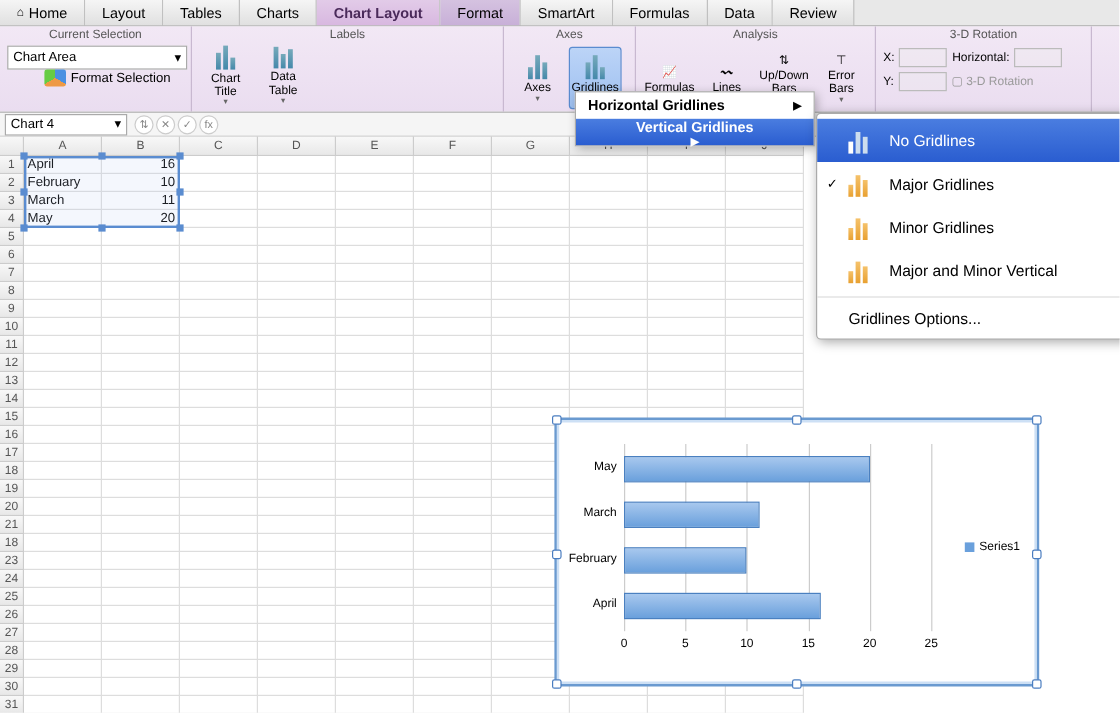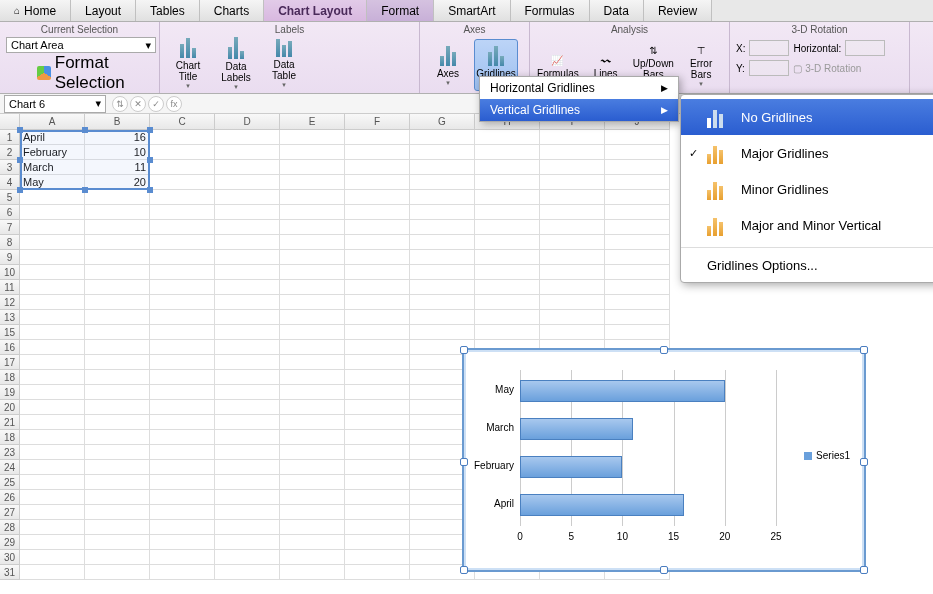--- a/index.html
+++ b/index.html
@@ -13,21 +13,21 @@
 .home-ico { font-size: 10px; }
 
 
 .ribbon { height: 72px; background: linear-gradient(#f2e8f5,#eaddf0); border-bottom: 1px solid #b0b0b0; display: flex; position: relative; }
 .group { border-right: 1px solid #c8b8d0; padding: 0 6px; display: flex; flex-direction: column; }
 .group-label { text-align: center; font-size: 10px; color: #555; padding-top: 2px; height: 14px; }
 .group-body { flex: 1; display: flex; align-items: center; gap: 4px; padding: 2px 0; }
 
 .sel-group { width: 160px; }
 .sel-drop { width: 150px; height: 20px; border: 1px solid #aaa; background: #fff; display: flex; align-items: center; padding: 0 4px; font-size: 11px; justify-content: space-between; margin-top: 2px; }
-.fmt-sel { display: flex; align-items: center; gap: 4px; margin-top: 0; font-size: 17px; padding-left: 31px; }
+.fmt-sel { display: flex; align-items: center; gap: 4px; margin-top: 0; font-size: 11px; padding-left: 31px; }
 .fmt-sel .ico { width: 18px; height: 14px; background: conic-gradient(#4a90e2 0 120deg,#e94 120deg 240deg,#6c4 240deg); border-radius: 2px; }
 
 .rbtn { display: flex; flex-direction: column; align-items: center; justify-content: center; width: 44px; height: 52px; border: 1px solid transparent; border-radius: 3px; cursor: pointer; font-size: 10px; text-align: center; line-height: 1.1; gap: 2px; }
 .rbtn .ico { width: 28px; height: 26px; display: flex; align-items: flex-end; justify-content: center; gap: 2px; }
 .rbtn .bar { width: 4px; background: linear-gradient(#7ab,#48a); }
 .rbtn.drop::after { content: "▾"; font-size: 7px; color: #666; position: relative; top: -2px; }
 .rbtn.active { background: linear-gradient(#bcd4f7,#9ec0f0); border: 1px solid #5a8cd0; }
 
 .rot-group { width: 180px; }
 .rot-row { display: flex; align-items: center; gap: 4px; font-size: 10px; height: 20px; }
@@ -47,22 +47,22 @@
 .colhdr { width: 65px; }
 .row { display: flex; height: 15px; }
 .rowhdr { width: 20px; }
 .cell { width: 65px; border-right: 1px solid #ddd; border-bottom: 1px solid #ddd; font-size: 11px; padding: 0 3px; display: flex; align-items: center; }
 .cell.num { justify-content: flex-end; }
 .sel-range { position: absolute; border: 2px solid #5a8cd0; background: rgba(180,200,240,0.15); pointer-events: none; }
 .sel-handle { position: absolute; width: 6px; height: 6px; background: #5a8cd0; }
 
 
 .menu1 { position: absolute; left: 479px; top: 76px; width: 200px; background: #fff; border: 1px solid #aaa; box-shadow: 2px 2px 8px rgba(0,0,0,0.3); z-index: 10; }
-.menu1-item { height: 22px; display: flex; align-items: center; justify-content: space-between; padding: 0 10px; font-size: 12px; }
-.menu1-item.hi { background: linear-gradient(#4a7de0,#2a5dd0); color: #fff; }
+.menu1-item { height: 22px; display: flex; align-items: center; justify-content: space-between; padding: 0 10px; font-size: 12px; font-weight: bold; }
+.menu1-item.hi { background: linear-gradient(#4a7de0,#2a5dd0); color: #fff; flex-direction: column; }
 .menu1-item .arr { font-size: 9px; }
 
 .menu2 { position: absolute; left: 680px; top: 94px; width: 265px; background: #fff; border: 1px solid #aaa; box-shadow: 2px 2px 10px rgba(0,0,0,0.35); z-index: 11; border-radius: 4px; padding: 4px 0; }
 .menu2-item { height: 36px; display: flex; align-items: center; gap: 10px; padding: 0 10px 0 26px; font-size: 13px; position: relative; }
 .menu2-item.hi { background: linear-gradient(#4a7de0,#2a5dd0); color: #fff; }
 .menu2-item .chk { position: absolute; left: 8px; font-size: 11px; }
 .menu2-item .mico { width: 24px; height: 22px; display: flex; align-items: flex-end; gap: 2px; }
 .menu2-item .mico span { width: 4px; background: linear-gradient(#f5c26b,#e8a030); }
 .menu2-sep { height: 1px; background: #ddd; margin: 4px 0; }
 .menu2-plain { height: 26px; display: flex; align-items: center; padding-left: 26px; font-size: 13px; }
@@ -116,28 +116,20 @@
       <div class="rbtn drop">
           <span class="ico">
             <span class="bar" style="height:14px"></span>
             <span class="bar" style="height:20px"></span>
             <span class="bar" style="height:10px"></span>
           </span>
           <span>Chart Title</span>
         </div>
       <div class="rbtn drop">
           <span class="ico">
-            <span class="bar" style="height:12px"></span>
-            <span class="bar" style="height:22px"></span>
-            <span class="bar" style="height:8px"></span>
-          </span>
-          <span>Data Labels</span>
-        </div>
-      <div class="rbtn drop">
-          <span class="ico">
             <span class="bar" style="height:18px"></span>
             <span class="bar" style="height:12px"></span>
             <span class="bar" style="height:16px"></span>
           </span>
           <span>Data Table</span>
         </div>
     </div>
   </div>
 
   <div class="group" style="width:110px">
@@ -197,21 +189,21 @@
           <span>Y:</span>
           <input disabled="" style=""> 
           <span style="color:#999">▢ <span>3-D Rotation</span></span>
         </div>
     </div>
   </div>
 </div>
 
 <div class="nfrow">
   <div class="namebox">
-      <span>Chart 6</span>
+      <span>Chart 4</span>
       <span>▾</span>
     </div>
   <div class="nbctrl">
     <span>⇅</span>
     <span>✕</span>
     <span>✓</span>
     <span>fx</span>
   </div>
 </div>
 
@@ -380,20 +372,33 @@
       <div class="cell"></div>
       <div class="cell"></div>
       <div class="cell"></div>
       <div class="cell"></div>
       <div class="cell"></div>
       <div class="cell"></div>
       <div class="cell"></div>
     </div>
     <div class="row">
       <div class="rowhdr">13</div>
+      <div class="cell"></div>
+      <div class="cell"></div>
+      <div class="cell"></div>
+      <div class="cell"></div>
+      <div class="cell"></div>
+      <div class="cell"></div>
+      <div class="cell"></div>
+      <div class="cell"></div>
+      <div class="cell"></div>
+      <div class="cell"></div>
+    </div>
+    <div class="row">
+      <div class="rowhdr">14</div>
       <div class="cell"></div>
       <div class="cell"></div>
       <div class="cell"></div>
       <div class="cell"></div>
       <div class="cell"></div>
       <div class="cell"></div>
       <div class="cell"></div>
       <div class="cell"></div>
       <div class="cell"></div>
       <div class="cell"></div>

